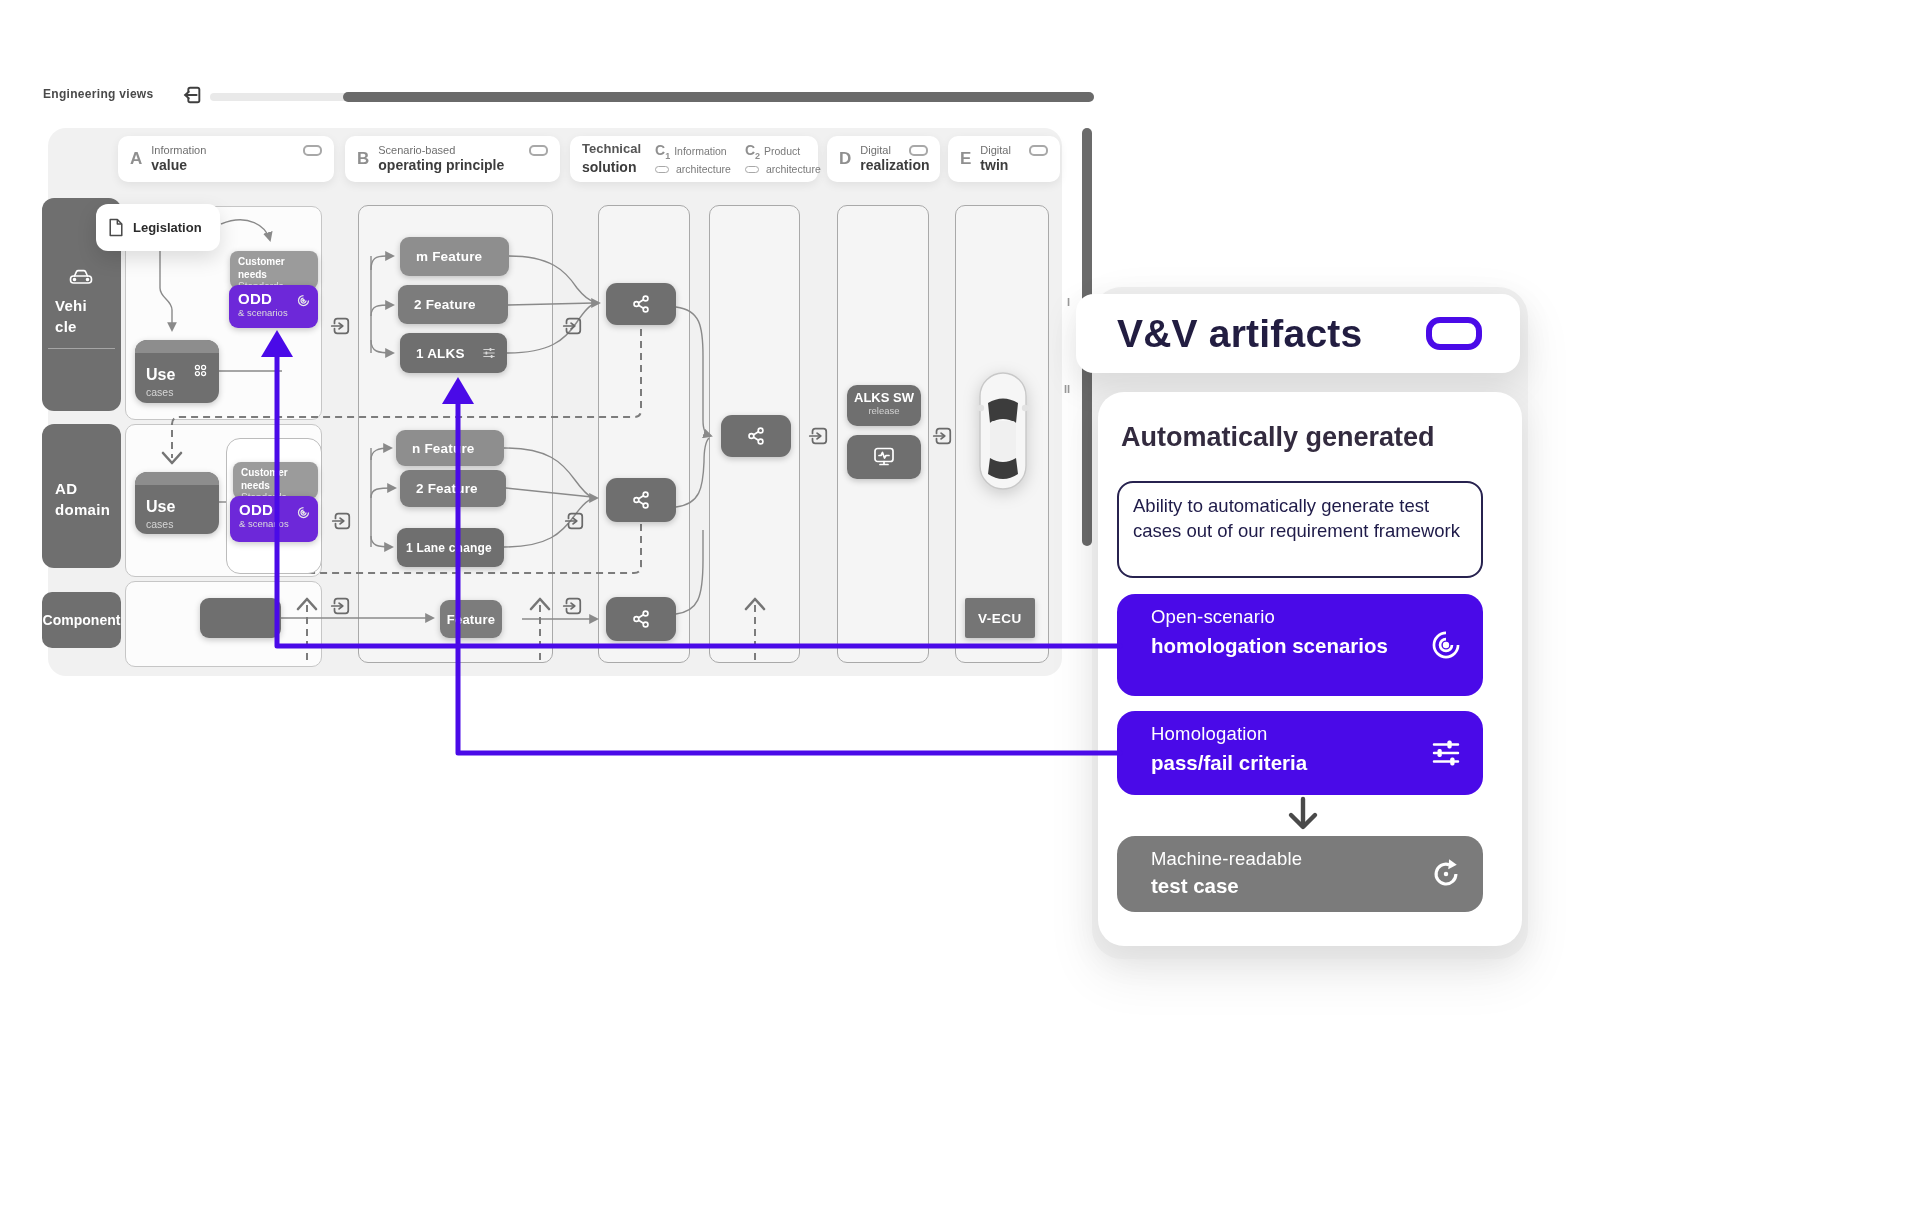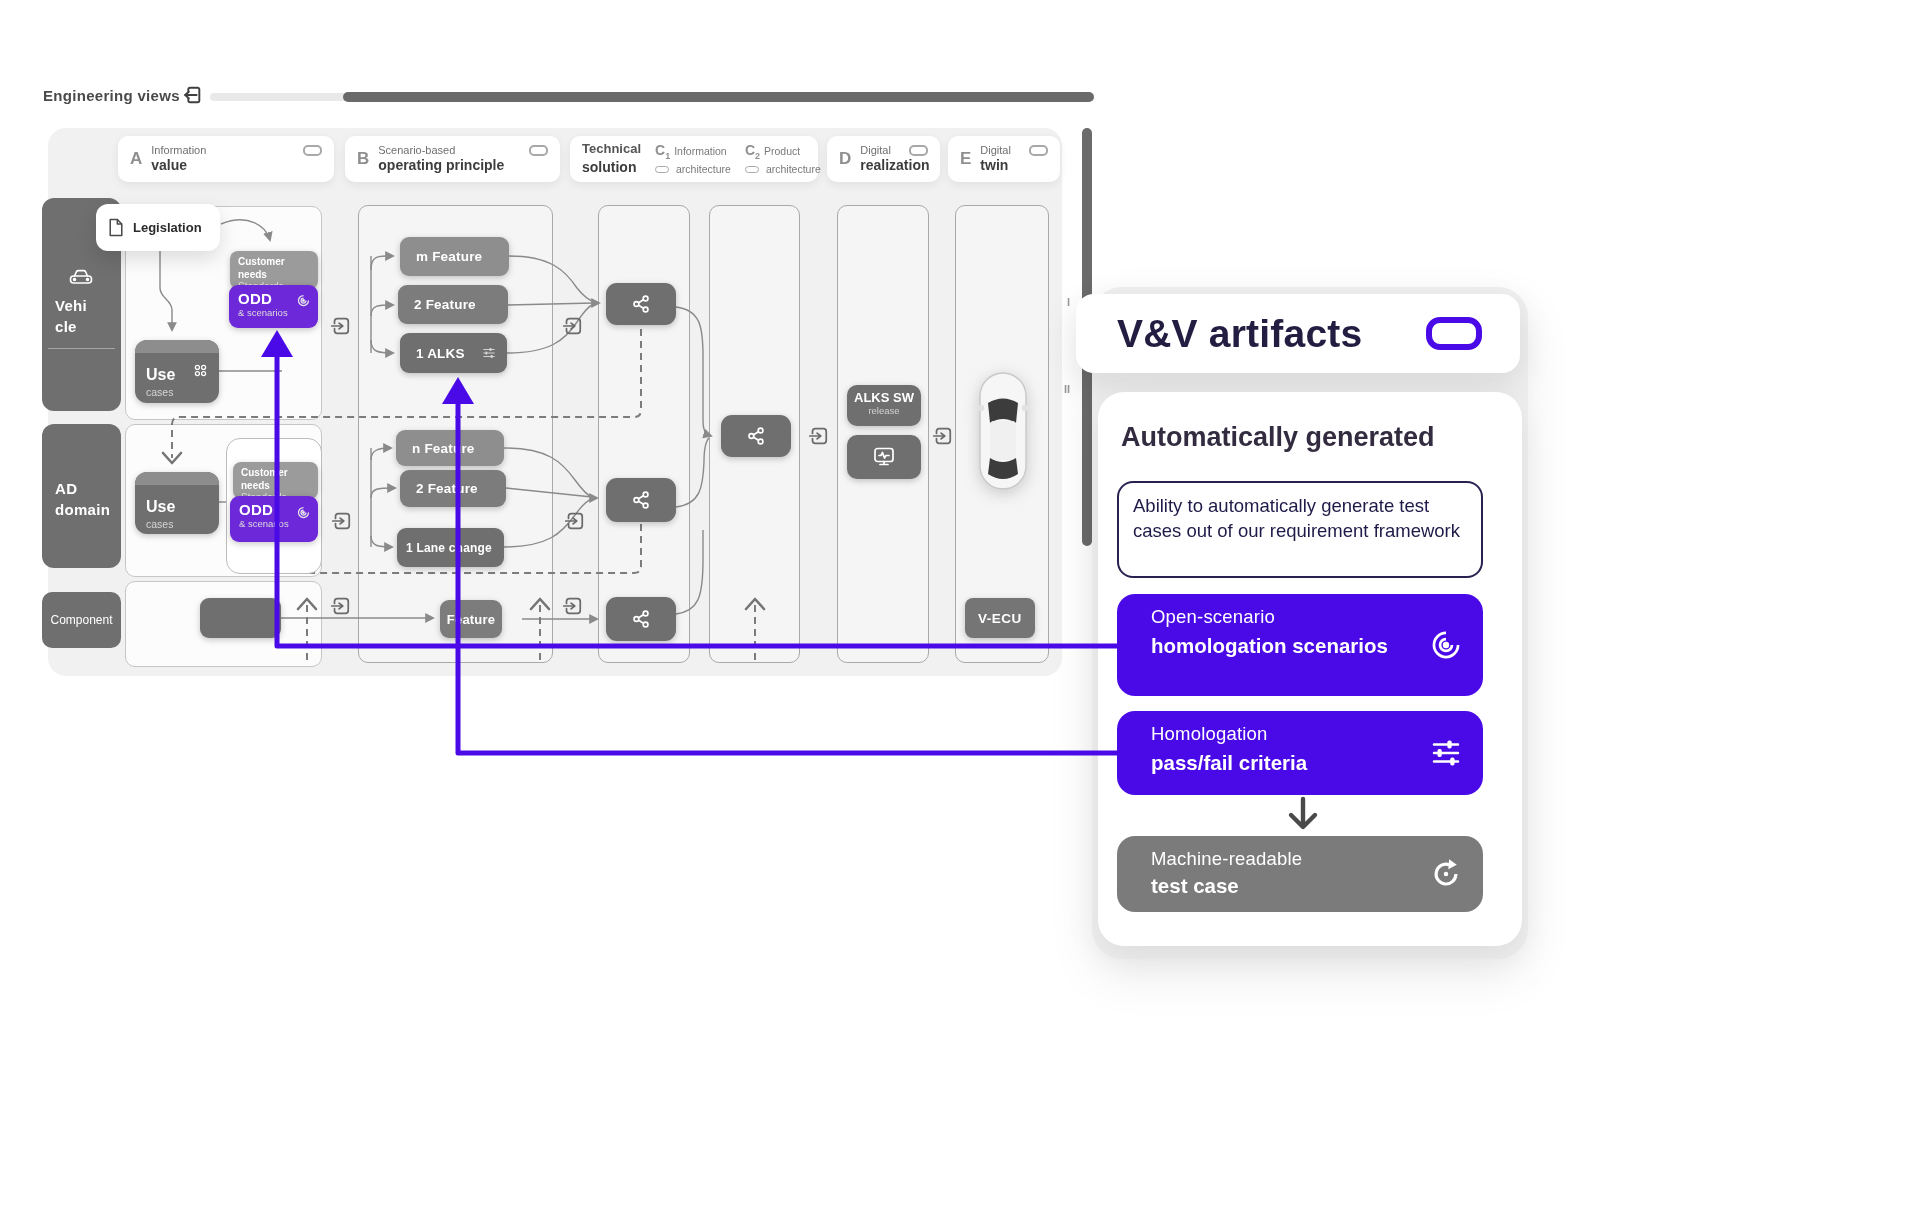--- a/index.html
+++ b/index.html
@@ -1,21 +1,21 @@
 <!DOCTYPE html>
 <html style="--accent: #4A0AE8; --navy: #221D41; --node-gray: #6F6F6F; --node-gray-mid: #7C7C7C; --node-gray-light: #8E8E8E; --customer-gray: #9B9B9B; --machine-gray: #7B7B7B; --panel-gray: #EFEFEF; --diagram-bg: #F1F1F1; --bar-fill: #6A6A6A;"><head>
 <meta charset="utf-8">
 <style>
   html,body{margin:0;padding:0;background:#fff;}
   .stage{position:relative;width:1920px;height:1221px;background:#fff;overflow:hidden;
          font-family:"Liberation Sans","DejaVu Sans",sans-serif;}
   .abs{position:absolute;}
 
   
-  .ev-label{position:absolute;left:43px;top:87px;font-size:15px;font-weight:700;color:#4a4a4a;letter-spacing:.3px;z-index:3;}
+  .ev-label{position:absolute;left:43px;top:87px;font-size:12px;font-weight:700;color:#4a4a4a;letter-spacing:.3px;z-index:3;}
   .progress-track{position:absolute;left:210px;top:93px;width:884px;height:8px;border-radius:4px;background:#e9e9e9;z-index:2;}
   .progress-fill{position:absolute;left:343px;top:92px;width:751px;height:10px;border-radius:5px;background:var(--bar-fill);z-index:3;}
 
   
   .diagram-bg{position:absolute;left:48px;top:128px;width:1014px;height:548px;border-radius:18px;background:var(--diagram-bg);z-index:0;}
   .colbox{position:absolute;top:205px;height:458px;border:1px solid #a9a9a9;border-radius:10px;background:rgba(255,255,255,.30);z-index:1;box-sizing:border-box;}
   .abox{position:absolute;left:125px;width:197px;background:#fcfcfc;border:1px solid #c6c6c6;border-radius:10px;z-index:1;box-sizing:border-box;}
 
   
   .hdr{position:absolute;top:136px;height:46px;background:#fff;border-radius:10px;
@@ -190,21 +190,21 @@
     </div>
     <div class="divider" style="top:150px;"></div>
   </div>
   <div class="rowblk" style="top:424px;height:144px;">
     <div class="abs rlabel" style="left:13px;top:54px;">
       <div>AD</div>
       <div>domain</div>
     </div>
   </div>
   <div class="rowblk" style="top:592px;height:56px;display:flex;align-items:center;justify-content:center;border-radius:10px;">
-    <span style="font-size:12px;font-weight:400;">Component</span>
+    <span style="font-size:14px;font-weight:700;">Component</span>
   </div>
 
   <svg class="wires" width="1920" height="1221" viewBox="0 0 1920 1221">
     <defs>
       <marker id="arr" viewBox="0 0 10 10" refX="8" refY="5" markerWidth="7" markerHeight="7" orient="auto-start-reverse">
         <path d="M0,0 L10,5 L0,10 z" fill="#8a8a8a"></path>
       </marker>
     </defs>
     <g fill="none" stroke="#8a8a8a" stroke-width="1.4">
       <path d="M160,251 L160,288 C160,298 172,300 172,310 L172,330" marker-end="url(#arr)"></path>
@@ -384,21 +384,21 @@
   <div class="abs" style="left:975px;top:370px;width:56px;height:122px;z-index:4;filter:drop-shadow(0 4px 8px rgba(0,0,0,.18));">
     <svg width="56" height="122" viewBox="0 0 56 122">
       <rect x="5" y="3" width="46" height="116" rx="23" fill="#f6f6f6" stroke="#c8c8c8" stroke-width="1.4"></rect>
       <circle cx="6" cy="38" r="3.2" fill="#e2e2e2"></circle>
         <circle cx="50" cy="38" r="3.2" fill="#e2e2e2"></circle>
       <path d="M13 33 Q28 24 43 33 L41 53 Q28 45 15 53 Z" fill="#3c3c3c"></path>
       <rect x="15" y="51" width="26" height="39" rx="4" fill="#f0f0f0"></rect>
       <path d="M15 88 Q28 96 41 88 L43 104 Q28 114 13 104 Z" fill="#3c3c3c"></path>
     </svg>
   </div>
-  <div class="node" style="left:965px;top:598px;width:70px;height:40px;display:flex;align-items:center;justify-content:center;font-size:13.5px;font-weight:700;letter-spacing:.5px;border-radius:8px;background:#757575;">
+  <div class="node" style="left:965px;top:598px;width:70px;height:40px;display:flex;align-items:center;justify-content:center;font-size:13.5px;font-weight:700;letter-spacing:.5px;border-radius:2px;background:#757575;">
     <span>V-ECU</span>
   </div>
 
   <div class="transition" style="left:329px;top:315px;">
     <svg width="22" height="22" viewBox="0 0 24 24" fill="none" stroke="#6a6a6a" stroke-width="1.9" stroke-linecap="round" stroke-linejoin="round">
       <path d="M9 4 H18 Q21 4 21 7 V17 Q21 20 18 20 H9 Q6 20 6 17 V14.8 M6 9.2 V7 Q6 4 9 4"></path>
       <path d="M3 12 H13.5"></path>
         <path d="M11 8.8 L15 12 L11 15.2"></path>
     </svg>
   </div>

